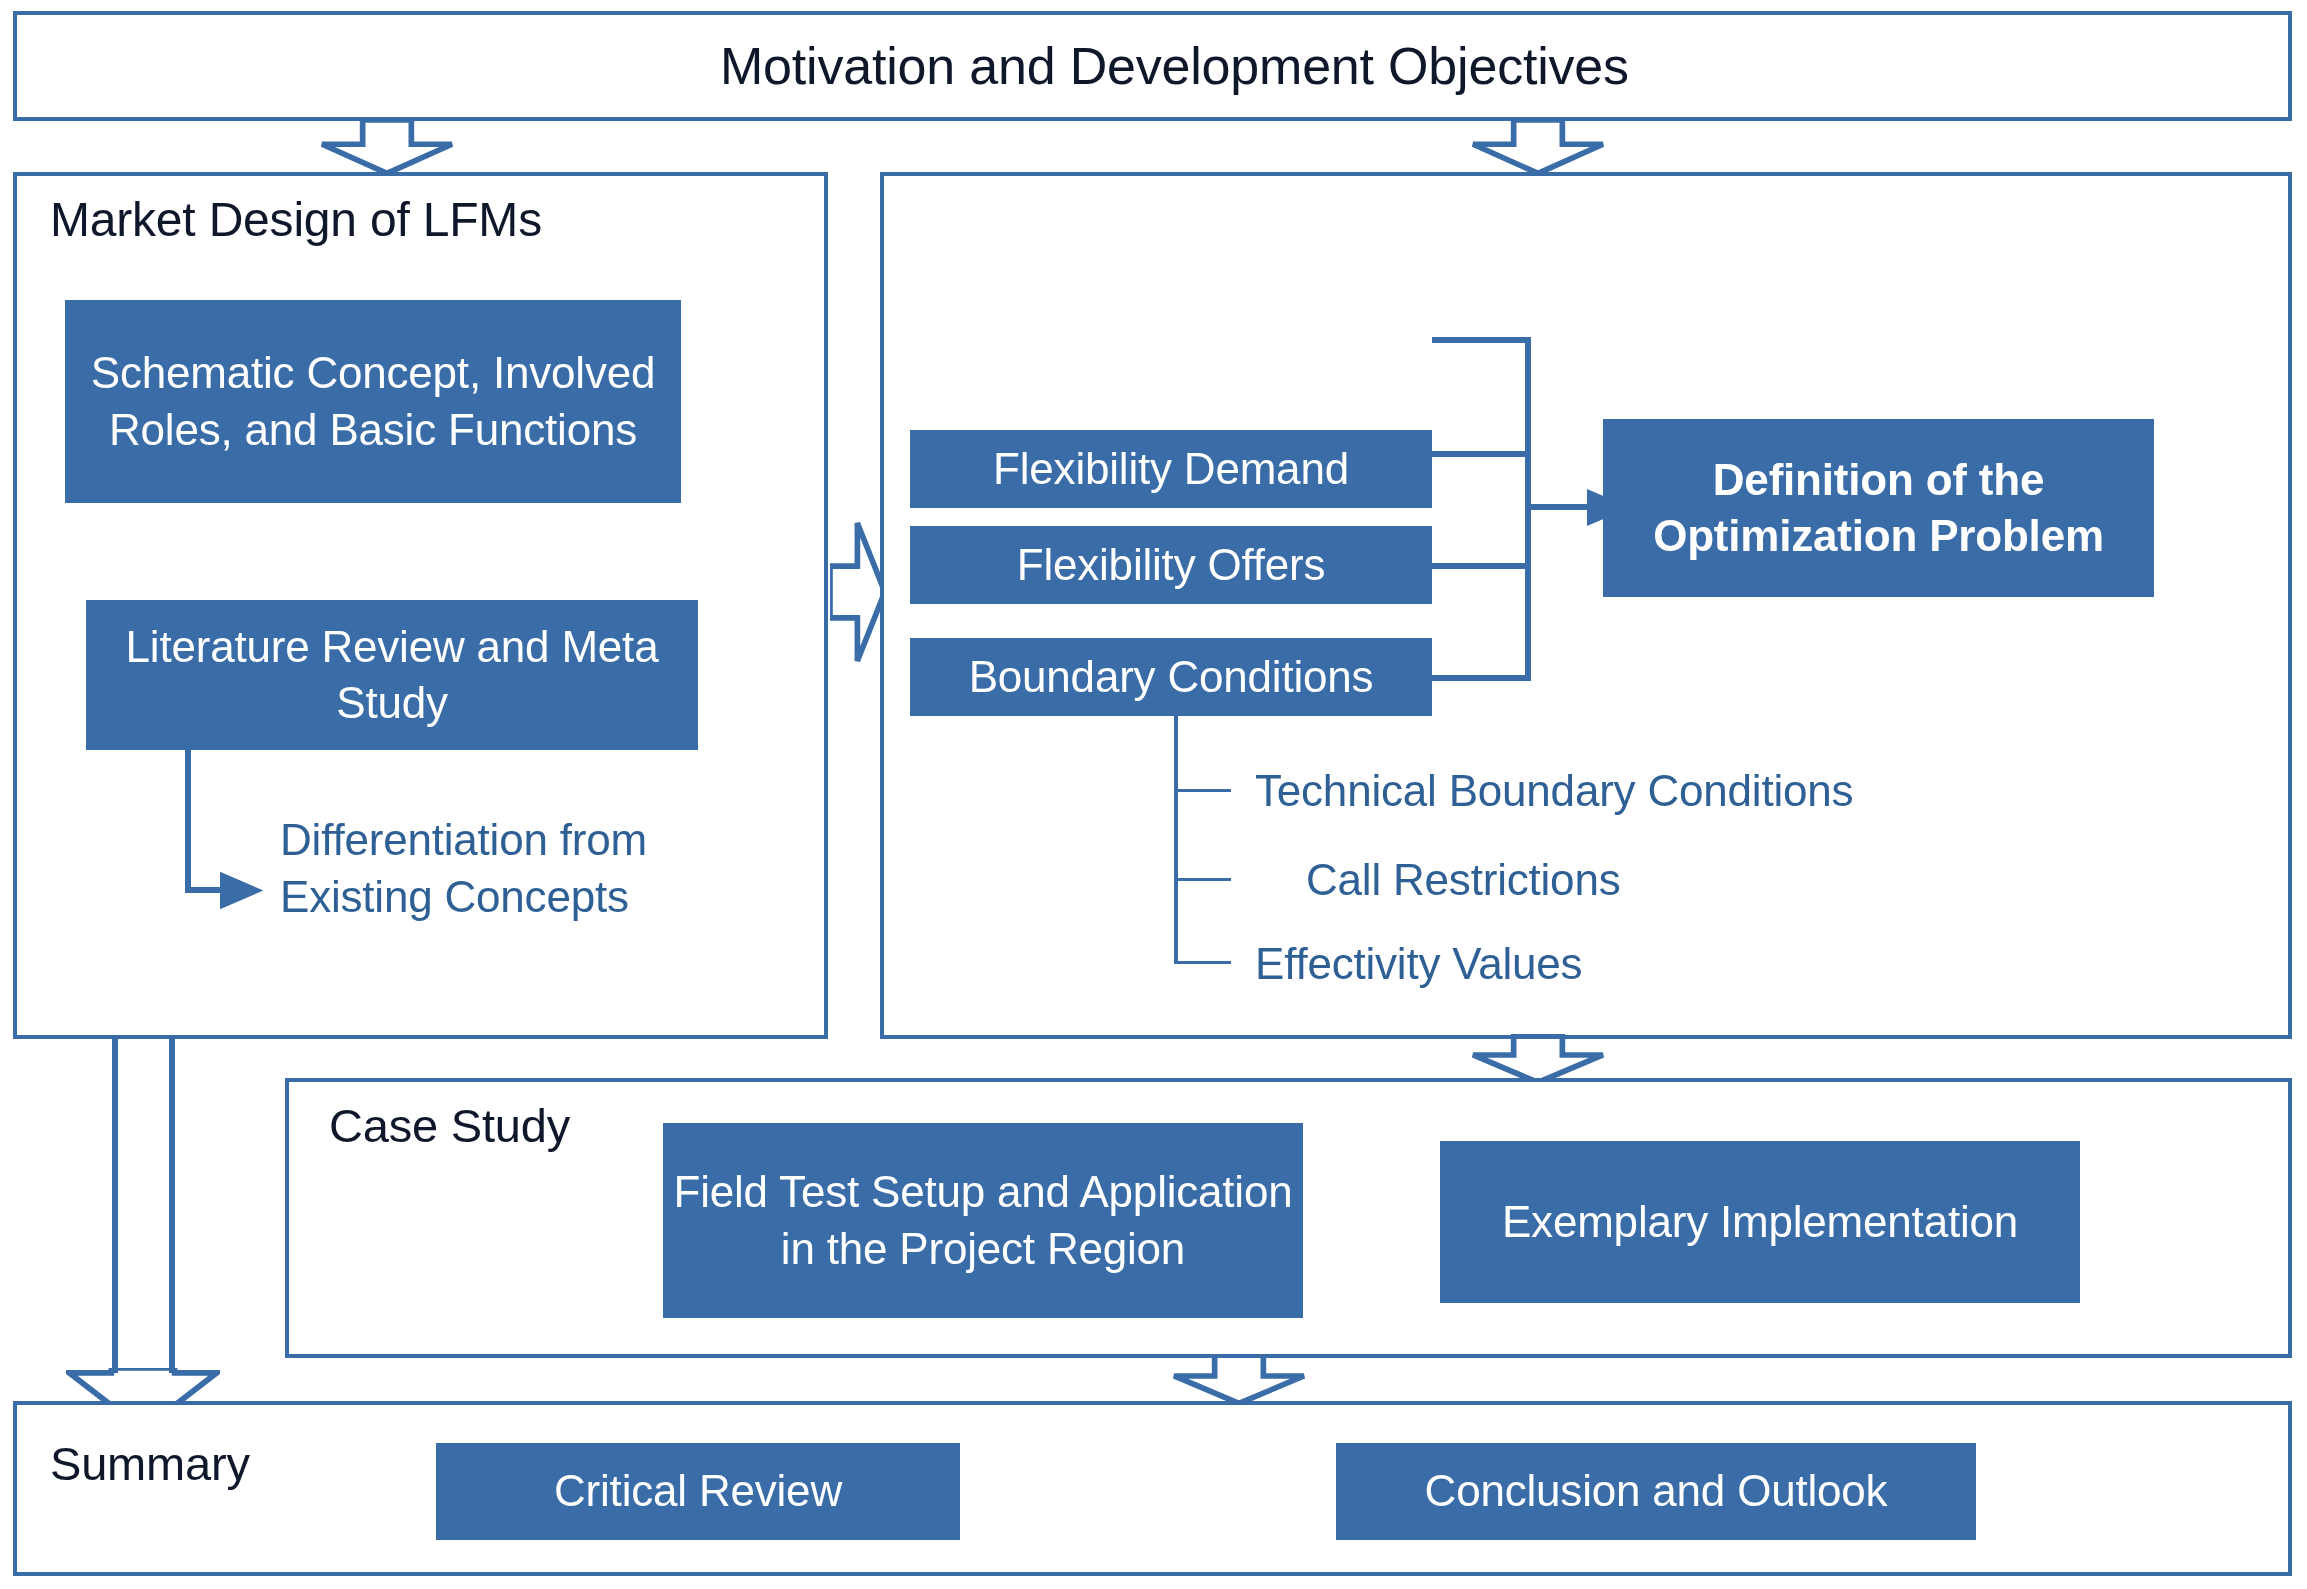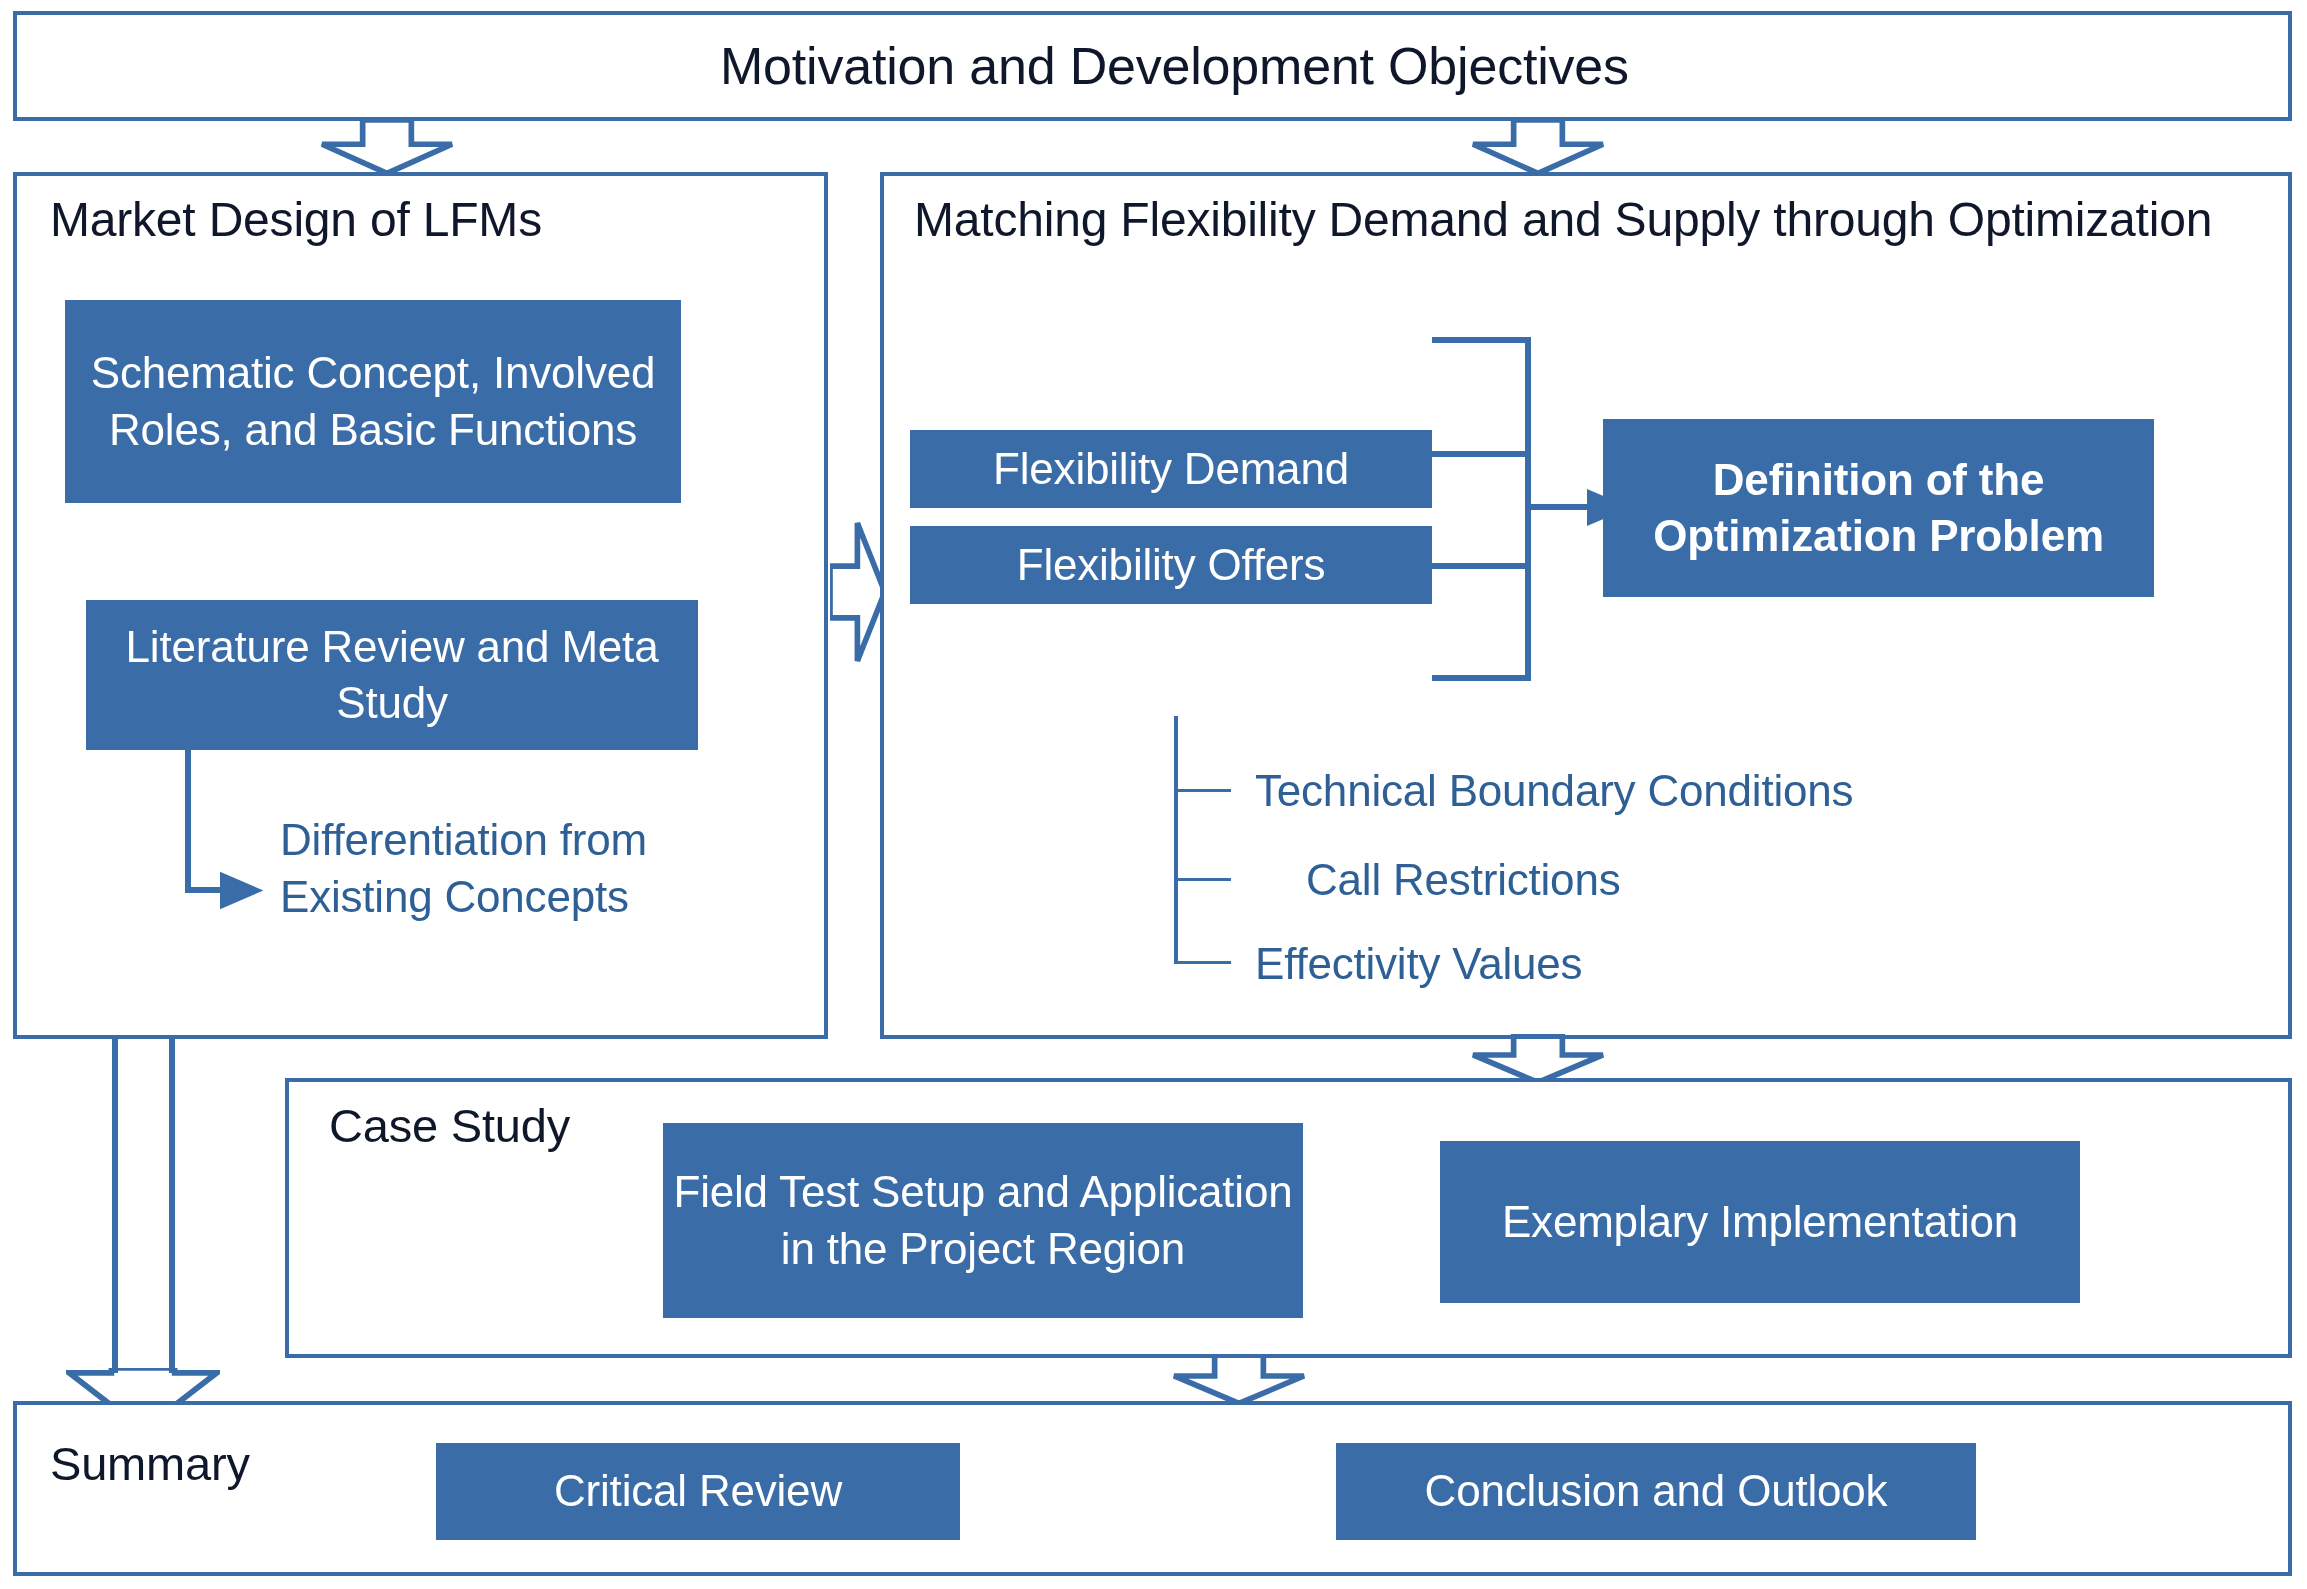--- a/index.html
+++ b/index.html
@@ -108,24 +108,24 @@
   </div>
 
   <div class="blockarrow" style="left:830px; top:519px; width:58px; height:146px;">
     <svg viewBox="0 0 72 180" preserveAspectRatio="none">
       <polygon points="0,58 34,58 34,5 68,90 34,175 34,122 0,122" fill="none" stroke="#3A6CA8" stroke-width="7" stroke-linejoin="miter"></polygon>
     </svg>
   </div>
 
   <div class="panel" style="left:880px; top:172px; width:1412px; height:867px;">
   </div>
-  <div class="panel-title" style="left:914px; top:195px;">Matching Flexibility Demand and Supply through Optimization</div>
 
   <div class="fbox" style="left:910px; top:430px; width:522px; height:78px;">Flexibility Demand</div>
   <div class="fbox" style="left:910px; top:526px; width:522px; height:78px;">Flexibility Offers</div>
+  <div class="fbox" style="left:910px; top:638px; width:522px; height:78px;">Boundary Conditions</div>
 
   <div class="line" style="left:1432px; top:337px; width:99px; height:5.7px;"></div>
   <div class="line" style="left:1432px; top:451px; width:99px; height:5.7px;"></div>
   <div class="line" style="left:1432px; top:563px; width:99px; height:5.7px;"></div>
   <div class="line" style="left:1432px; top:675px; width:99px; height:5.7px;"></div>
 
   <div class="line" style="left:1525px; top:337px; width:5.7px; height:344px;"></div>
 
   <div class="line" style="left:1525px; top:504px; width:71px; height:5.7px;"></div>
   <div class="thinarrow" style="left:1587px; top:485px; width:45px; height:45px;">

